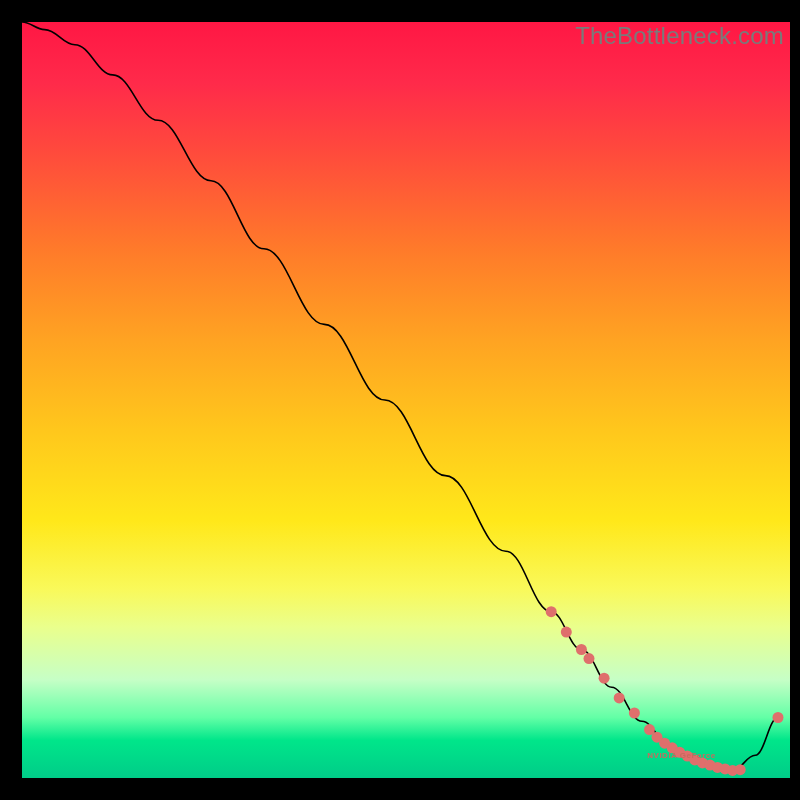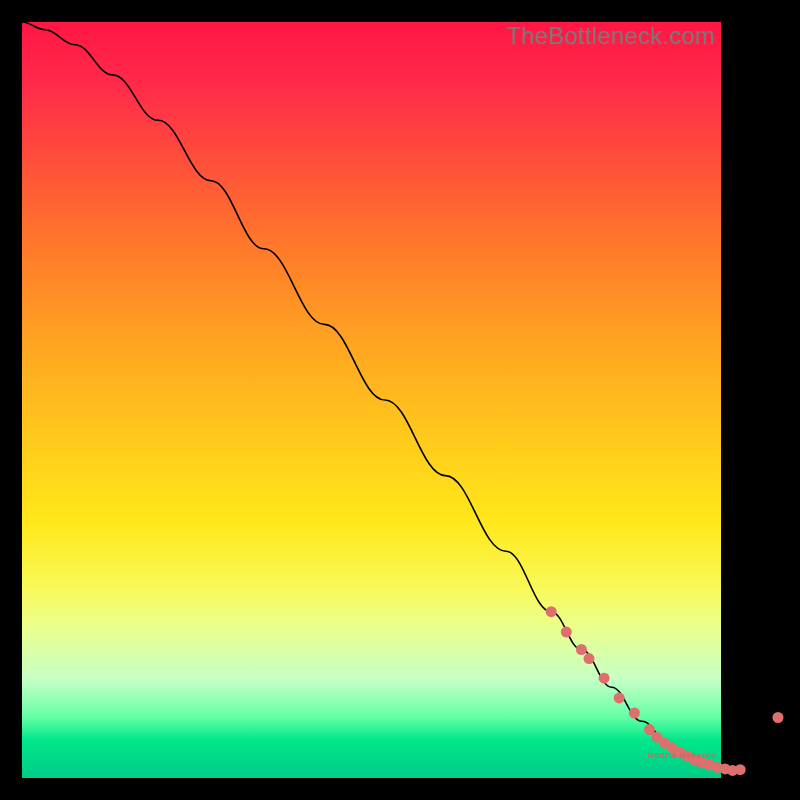--- a/index.html
+++ b/index.html
@@ -8,21 +8,21 @@
     width: 800px;
     height: 800px;
     background: #000;
     overflow: hidden;
     font-family: Arial, Helvetica, sans-serif;
   }
   .frame {
     position: absolute;
     left: 22px;
     top: 22px;
-    width: 699px;
+    width: 768px;
     height: 756px;
     background: linear-gradient(to bottom,
       #ff1744 0%,
       #ff2a4a 8%,
       #ff4d3b 18%,
       #ff7a2a 30%,
       #ffa322 42%,
       #ffc71c 54%,
       #ffe81a 66%,
       #f9f95a 75%,

